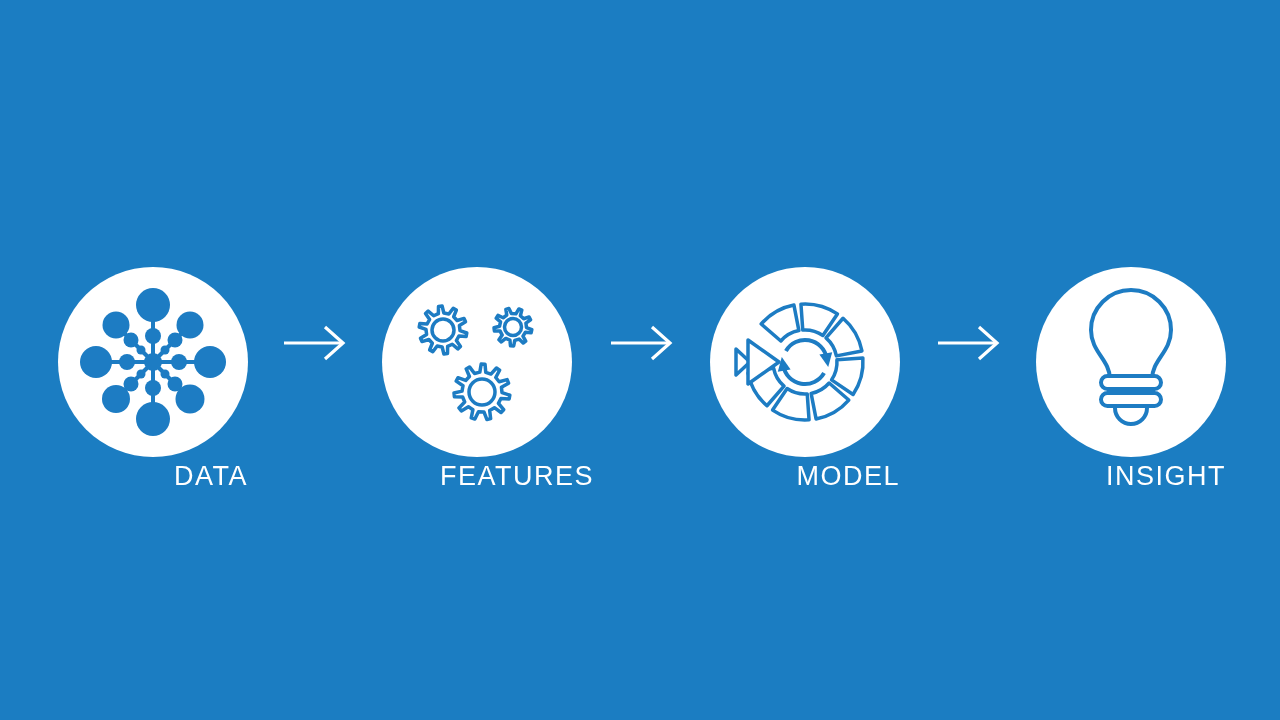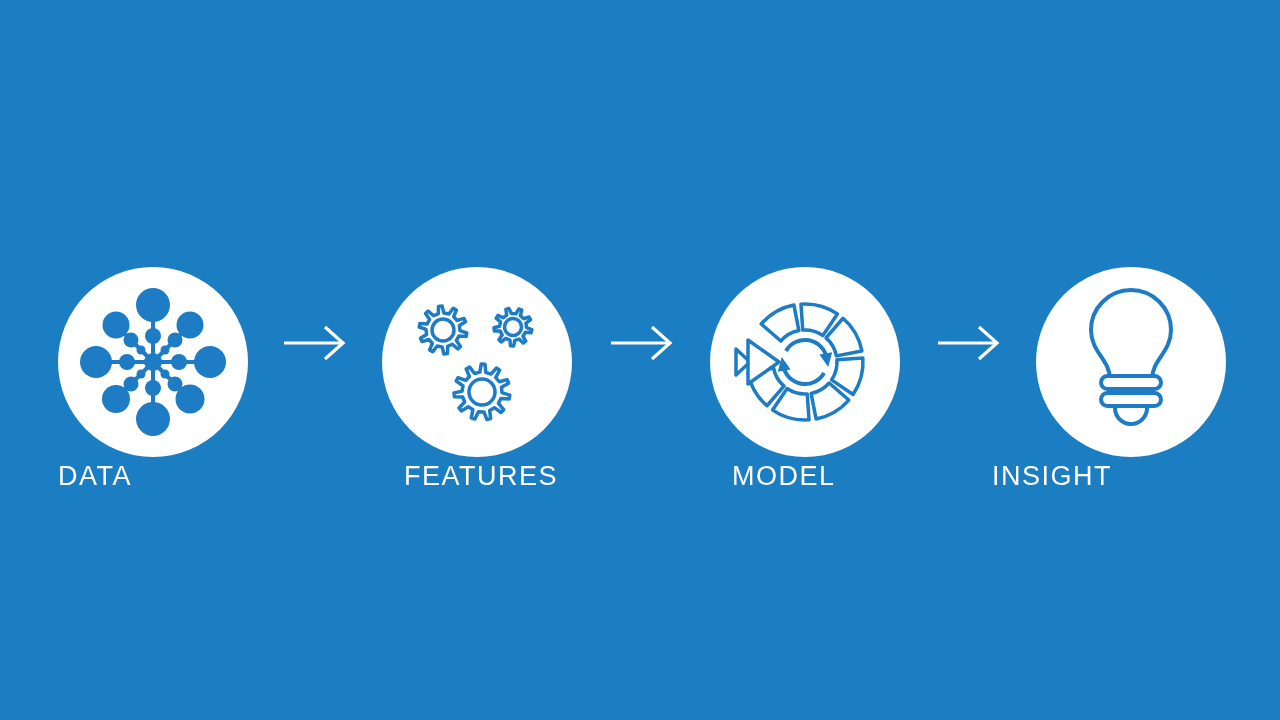--- a/index.html
+++ b/index.html
@@ -12,21 +12,21 @@
   .circle{
     position:absolute;top:267px;width:190px;height:190px;border-radius:50%;
     background:var(--circle-fill,#ffffff);
   }
   .icon-svg{
     position:absolute;left:0;top:0;width:100%;height:100%;
     color:var(--icon-blue,#1d7cc3);
     display:block;
   }
   .label{
-    position:absolute;top:462px;width:190px;text-align:left;
+    position:absolute;top:462px;width:190px;text-align:right;
     color:var(--label-text,#ffffff);
     font-size:27px;font-weight:400;letter-spacing:1.5px;line-height:1.1;
   }
   .arrow-svg{
     position:absolute;top:321px;width:68px;height:44px;
     color:var(--arrow,#ffffff);display:block;
   }
 </style>
 </head>
 <body>
@@ -129,37 +129,37 @@
         <g stroke="currentColor" stroke-width="4" fill="none">
           <path d="M-19.05,-11 A22,22 0 0 1 21.67,-3.82"></path>
           <path d="M19.05,11 A22,22 0 0 1 -21.67,3.82"></path>
         </g>
         <g fill="currentColor">
           <path transform="translate(21.67,-3.82) rotate(80)" d="M9,0 L-5,-6.5 L-5,6.5 Z"></path>
           <path transform="translate(-21.67,3.82) rotate(-100)" d="M9,0 L-5,-6.5 L-5,6.5 Z"></path>
         </g>
       </svg>
     </div>
-    <div class="label" style="left:732px">MODEL</div>
+    <div class="label" style="left:710px">MODEL</div>
   </div>
 
   <svg class="arrow-svg" style="left:934px" viewBox="-34 -22 68 44">
     <g fill="none" stroke="currentColor" stroke-width="3.2">
       <path d="M-30,0 L27,0"></path>
       <path d="M11,-16 L29,0 L11,16"></path>
     </g>
   </svg>
 
   <div class="step">
     <div class="circle" style="left:1036px">
       <svg class="icon-svg" viewBox="-95 -95 190 190">
         <path d="M-21,17 C-21,-2 -40,-10 -40,-32 A40,40 0 0 1 40,-32 C40,-10 21,-2 21,17" fill="none" stroke="currentColor" stroke-width="4"></path>
         <path d="M-16,46 A16,16 0 0 0 16,46" fill="#ffffff" stroke="currentColor" stroke-width="4"></path>
         <g fill="#ffffff" stroke="currentColor" stroke-width="4">
           <rect x="-30" y="14" width="60" height="13" rx="6.5"></rect>
           <rect x="-30" y="31" width="60" height="13" rx="6.5"></rect>
         </g>
       </svg>
     </div>
-    <div class="label" style="left:992px">INSIGHT</div>
+    <div class="label" style="left:1036px">INSIGHT</div>
   </div>
 
 </div>
 
 </body></html>

